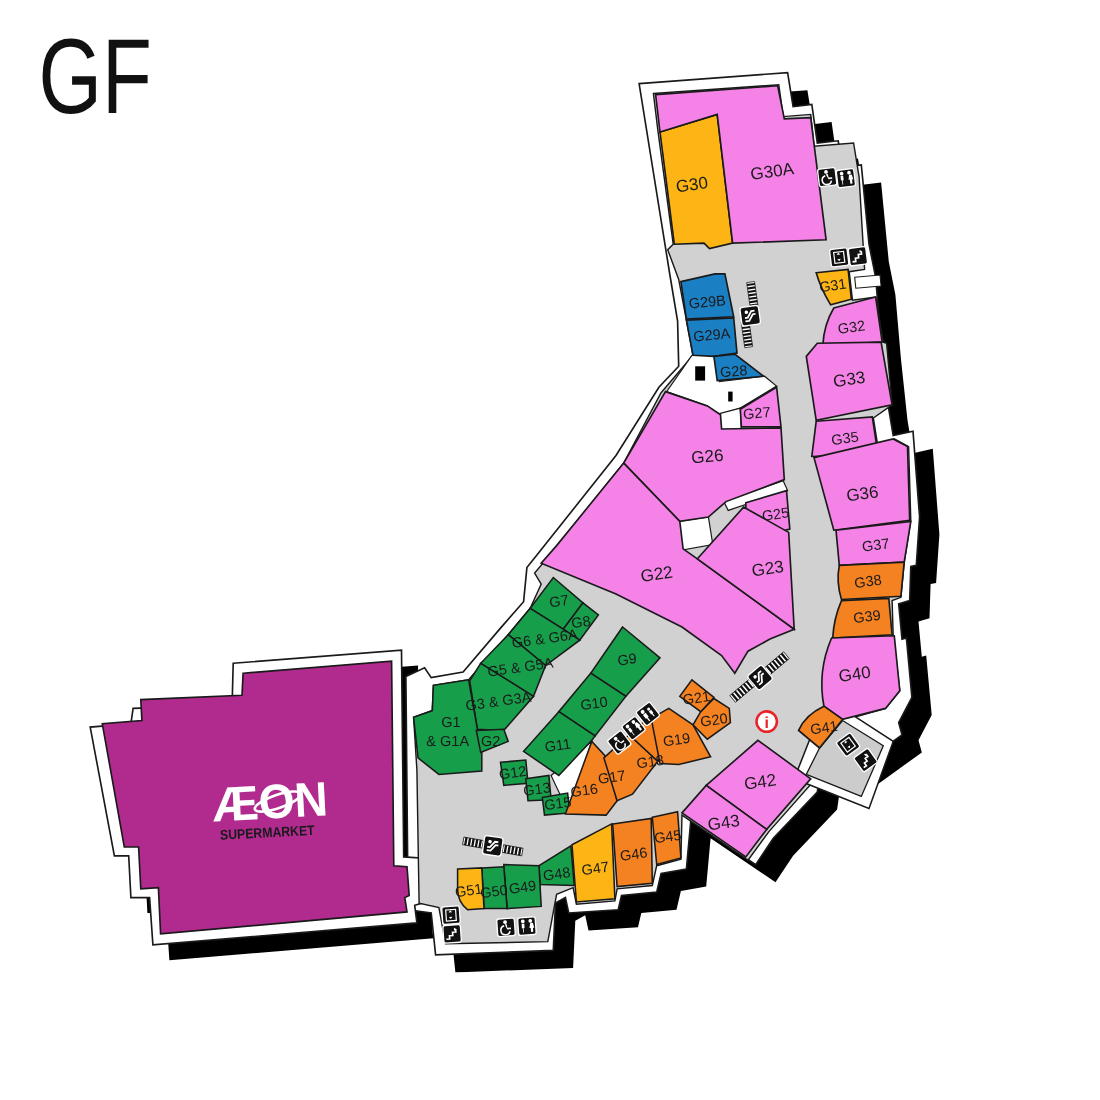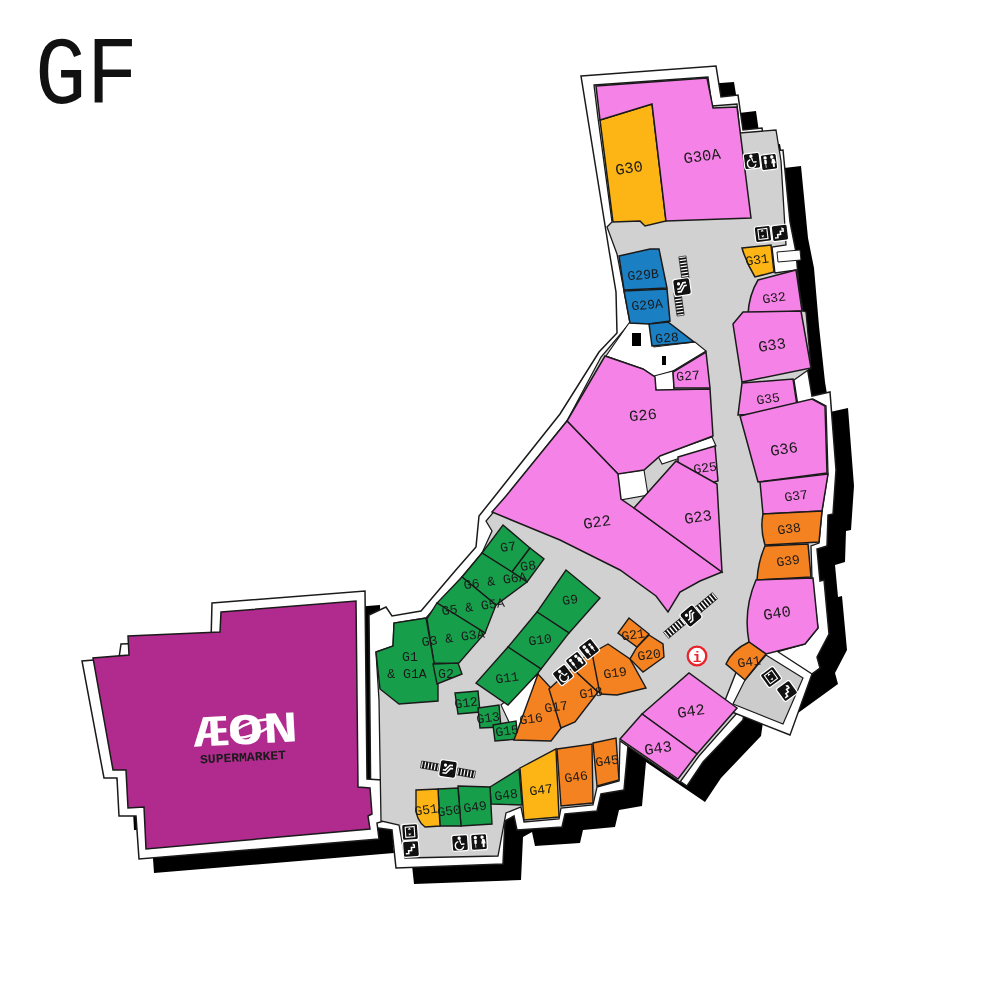--- a/index.html
+++ b/index.html
@@ -1,16 +1,16 @@
 <!DOCTYPE html>
 <html><head>
 <meta charset="utf-8">
 <style>
   html,body{margin:0;padding:0;background:#fff;}
-  #page{width:1000px;height:884px;position:relative;font-family:Liberation Mono, monospace;}
+  #page{width:1000px;height:884px;position:relative;font-family:Liberation Sans, sans-serif;}
   .lbl{font-size:15.5px;fill:#1a1a1a;}
   .sm{font-size:13.2px;fill:#1a1a1a;}
 </style>
 </head>
 <body>
 <div id="page">
 <svg width="1000" height="1000" viewBox="0 0 1000 1000">
   <defs>
     <path id="mo" d="M581,76 L716,66 L721,97 L738,95 L743,130 L762,128 L766,152 L783,150 L790,222 L796,252 L801,310 L807,366 L812,396 L830,392 L836,470 L833,514 L828,515 L827,546 L817,549 L820,581 L824,580 L829,634 L817,657 L820,668 L780,697 L773,690 L747,692 L743,720 L703,762 L687,786 L628,746 L624,790 L601,794 L597,811 L565,814 L562,827 L517,830 L514,816 L505,821 L503,864 L396,868 L392,830 L371,827 L369,615 L386,607 L392,616 L421,611 L455,571 L476,547 L479,516 L491,501 L560,414 L599,352 L617,333 L616,292 L609,250 Z"></path>
     <path id="ao" d="M212,603 L365,591 L367,779 L382,780 L384,821 L377,823 L379,839 L139,859 L136,816 L119,816 L117,778 L104,778 L82,661 L119,658 L121,644 L211,641 Z"></path>

